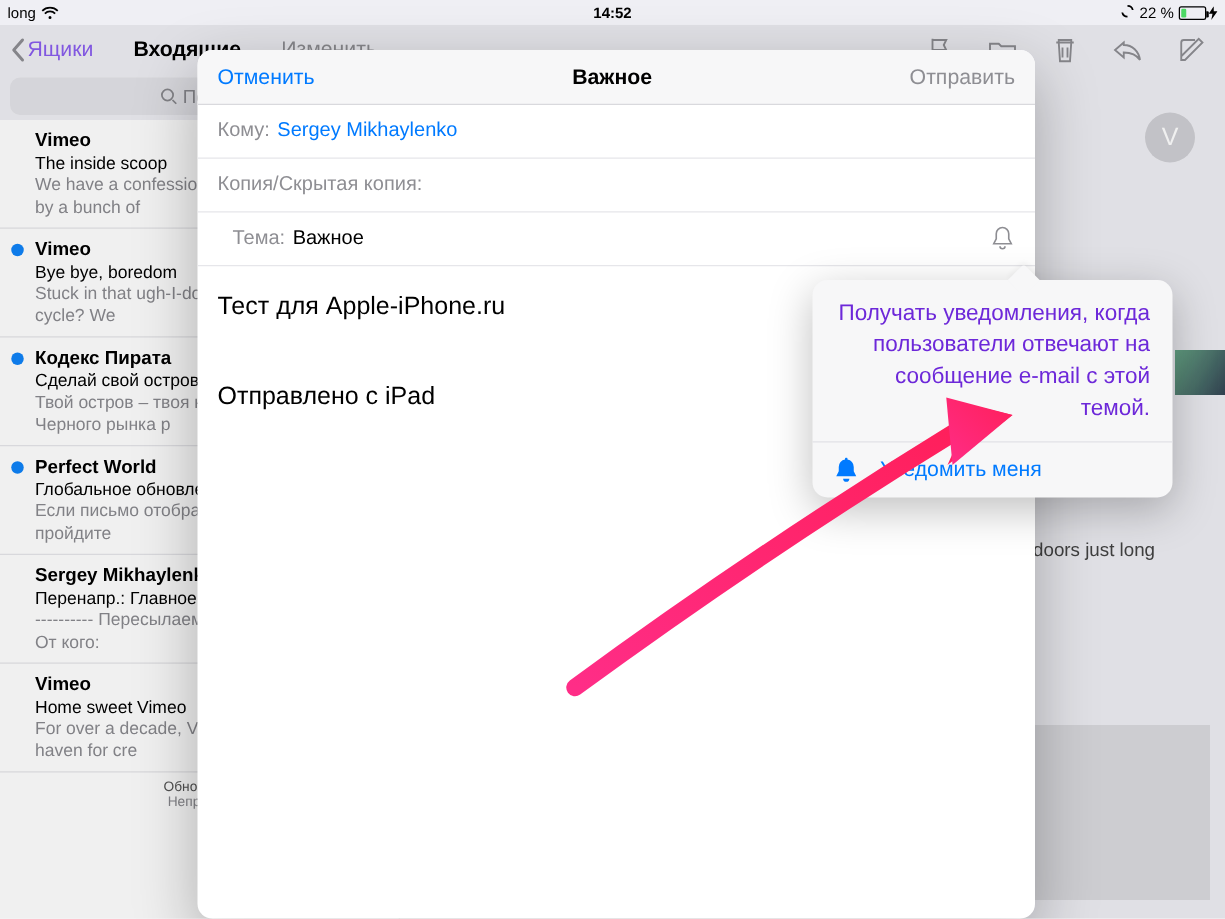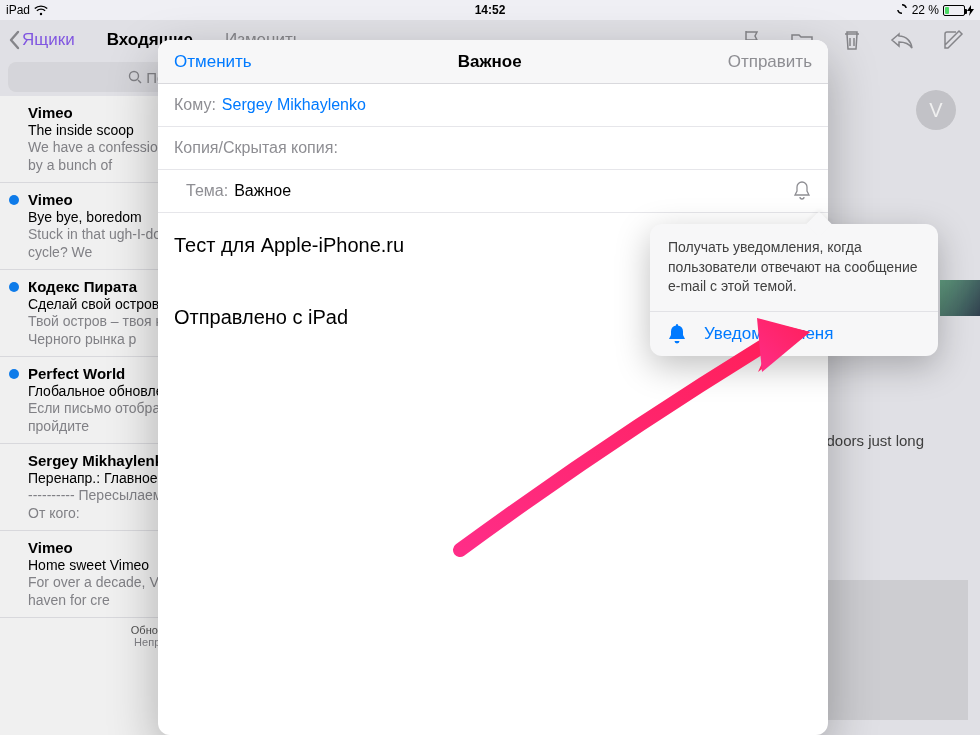--- a/index.html
+++ b/index.html
@@ -52,35 +52,35 @@
 .c-row .lbl{ color:#8e8e93;}
 .c-row .to-name{ color:#007aff;}
 .c-row.subject { position:relative;padding-left:28px; }
 .bell-outline { position:absolute; right:16px; top:50%; transform:translateY(-50%); }
 .bell-outline svg { stroke:#8e8e93; fill:none; stroke-width:1.3; display:block;}
 .c-body { padding:14px 16px; font-size:20px; line-height:1.8; color:#000; }
 
 
 .popover { position:absolute; top:224px; left:650px; width:288px; background:#f7f7f8; border-radius:12px; box-shadow:0 10px 34px rgba(0,0,0,.25); overflow:visible; }
 .popover::before{ content:""; position:absolute; top:-9px; right:110px; width:18px; height:18px; background:#f7f7f8; transform:rotate(45deg); border-top-left-radius:3px; box-shadow:-2px -2px 4px rgba(0,0,0,.04);}
-.popover .desc { padding:14px 18px; font-size:14px; color:#404040; text-align:left; line-height:1.4; border-bottom:1px solid #e2e2e6;}
+.popover .desc { padding:14px 18px; font-size:18px; color:#6d28d9; text-align:right; line-height:1.4; border-bottom:1px solid #e2e2e6;}
 .popover .action { padding:12px 18px; display:flex; align-items:center; gap:18px; color:#007aff; font-size:17px;}
 .popover .action svg { fill:#007aff; display:block;}
 
 
 .arrow-svg { position:absolute; left:0; top:0; pointer-events:none; }
 </style>
 </head>
 <body>
 
 <div class="screen">
 
   <div class="statusbar">
     <div class="left">
-      <span>iPad</span>
+      <span>long</span>
       <span class="wifi-icon">
         <svg width="14" height="11" viewBox="0 0 14 11">
             <path d="M7 10.2a1.2 1.2 0 1 0 0-2.4 1.2 1.2 0 0 0 0 2.4zM3.4 6.3a5.2 5.2 0 0 1 7.2 0l1-1a6.6 6.6 0 0 0-9.2 0l1 1zM1.3 4.1a8.2 8.2 0 0 1 11.4 0l1-1a9.6 9.6 0 0 0-13.4 0l1 1z" fill="#000"></path>
           </svg>
       </span>
     </div>
     <div class="center">14:52</div>
     <div class="right">
       <span>
         <svg width="12" height="12" viewBox="0 0 12 12">

